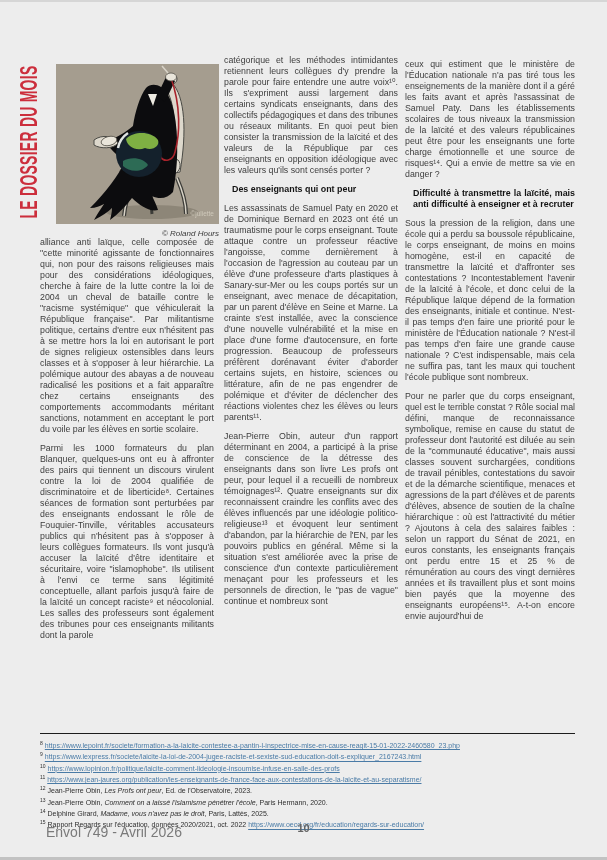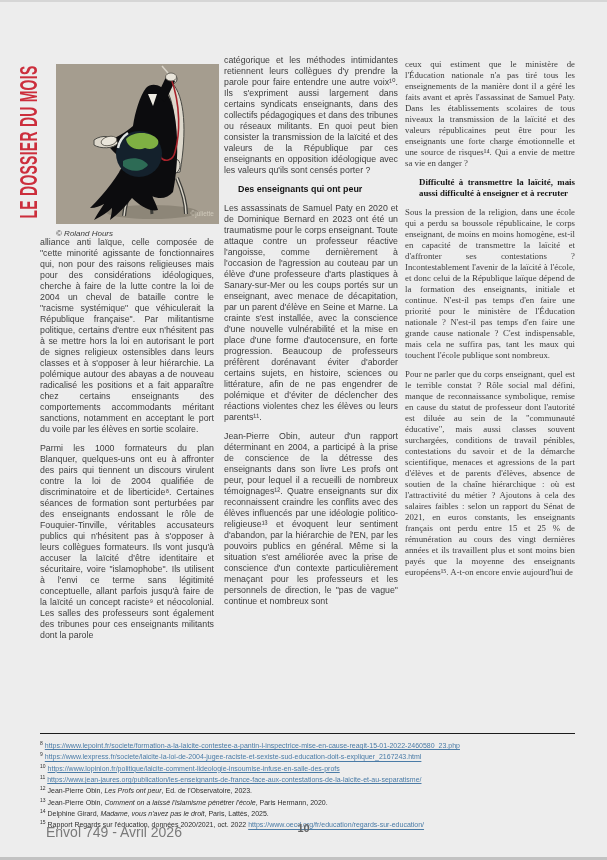--- a/index.html
+++ b/index.html
@@ -17,33 +17,33 @@
   .vt-wrap{position:absolute;left:13px;top:52px;width:32px;height:176px;}
   .vt-text{
     position:absolute;left:50%;top:50%;
     transform:translate(-50%,-50%) rotate(-90deg) scale(0.58,1);
     white-space:nowrap;font-size:24px;font-weight:bold;letter-spacing:0.5px;
     color:#cc2e3c;
   }
   
   .figure-abs{position:absolute;left:56px;top:62px;width:163px;height:160px;}
   .caption-abs{
-    position:absolute;left:56px;top:227px;width:163px;text-align:left;
+    position:absolute;left:56px;top:227px;width:163px;text-align:right;
     font-style:italic;font-size:8px;color:#3b3b3b;
   }
   
   .column{
     position:absolute;overflow:hidden;
     color:#3d3d3d;font-size:8.8px;line-height:11px;text-align:justify;
   }
   .col1{left:40px;top:235px;width:174px;height:478px;}
   .col2{left:224px;top:53px;width:174px;height:674px;}
-  .col3{left:405px;top:57px;width:170px;height:674px;font-family:Liberation Serif, serif;}
+  .col3{left:405px;top:57px;width:170px;height:674px;}
   p.col-para{margin:0 0 8px 0;}
-  h3.col-heading{margin:0 0 8px 14px;font-size:8.9px;line-height:11px;color:#141414;font-weight:bold;}
+  h3.col-heading{margin:0 0 8px 8px;font-size:8.9px;line-height:11px;color:#141414;font-weight:bold;}
   
   .fn-rule{position:absolute;left:40px;top:731px;width:535px;height:1px;background:#1d1d1d;}
   .footnotes{
     position:absolute;left:40px;top:737px;width:545px;
     font-size:7px;line-height:9px;color:#2e2e2e;
   }
   .fn-item{white-space:nowrap;overflow:hidden;}
   sup.fn-num{font-size:5px;vertical-align:super;margin-right:2px;color:#2e2e2e;}
   .fn-link{color:#4a7ba6;text-decoration:underline;cursor:pointer;}
   .fn-italic{font-style:italic;}
@@ -107,21 +107,21 @@
       <p class="col-para">Parmi les 1000 formateurs du plan Blanquer, quelques-uns ont eu à affronter des pairs qui tiennent un discours virulent contre la loi de 2004 qualifiée de discriminatoire et de liberticide⁸. Certaines séances de formation sont perturbées par des enseignants endossant le rôle de Fouquier-Tinville, véritables accusateurs publics qui n'hésitent pas à s'opposer à leurs collègues formateurs. Ils vont jusqu'à accuser la laïcité d'être identitaire et sécuritaire, voire "islamophobe". Ils utilisent à l'envi ce terme sans légitimité conceptuelle, allant parfois jusqu'à faire de la laïcité un concept raciste⁹ et néocolonial. Les salles des professeurs sont également des tribunes pour ces enseignants militants dont la parole</p>
     </div>
   <div class="column col2">
       <p class="col-para">catégorique et les méthodes intimidantes retiennent leurs collègues d'y prendre la parole pour faire entendre une autre voix¹⁰. Ils s'expriment aussi largement dans certains syndicats enseignants, dans des collectifs pédagogiques et dans des tribunes ou réseaux militants. En quoi peut bien consister la transmission de la laïcité et des valeurs de la République par ces enseignants en opposition idéologique avec les valeurs qu'ils sont censés porter ?</p>
       <h3 class="col-heading">Des enseignants qui ont peur</h3>
       <p class="col-para">Les assassinats de Samuel Paty en 2020 et de Dominique Bernard en 2023 ont été un traumatisme pour le corps enseignant. Toute attaque contre un professeur réactive l'angoisse, comme dernièrement à l'occasion de l'agression au couteau par un élève d'une professeure d'arts plastiques à Sanary-sur-Mer ou les coups portés sur un enseignant, avec menace de décapitation, par un parent d'élève en Seine et Marne. La crainte s'est installée, avec la conscience d'une nouvelle vulnérabilité et la mise en place d'une forme d'autocensure, en forte progression. Beaucoup de professeurs préfèrent dorénavant éviter d'aborder certains sujets, en histoire, sciences ou littérature, afin de ne pas engendrer de polémique et d'éviter de déclencher des réactions violentes chez les élèves ou leurs parents¹¹.</p>
       <p class="col-para">Jean-Pierre Obin, auteur d'un rapport déterminant en 2004, a participé à la prise de conscience de la détresse des enseignants dans son livre Les profs ont peur, pour lequel il a recueilli de nombreux témoignages¹². Quatre enseignants sur dix reconnaissent craindre les conflits avec des élèves influencés par une idéologie politico-religieuse¹³ et évoquent leur sentiment d'abandon, par la hiérarchie de l'EN, par les pouvoirs publics en général. Même si la situation s'est améliorée avec la prise de conscience d'un contexte particulièrement menaçant pour les professeurs et les personnels de direction, le "pas de vague" continue et nombreux sont</p>
     </div>
   <div class="column col3">
       <p class="col-para">ceux qui estiment que le ministère de l'Éducation nationale n'a pas tiré tous les enseignements de la manière dont il a géré les faits avant et après l'assassinat de Samuel Paty. Dans les établissements scolaires de tous niveaux la transmission de la laïcité et des valeurs républicaines peut être pour les enseignants une forte charge émotionnelle et une source de risques¹⁴. Qui a envie de mettre sa vie en danger ?</p>
-      <h3 class="col-heading">Difficulté à transmettre la laïcité, mais aussi difficulté à enseigner et à recruter</h3>
+      <h3 class="col-heading">Difficulté à transmettre la laïcité, mais anti difficulté à enseigner et à recruter</h3>
       <p class="col-para">Sous la pression de la religion, dans une école qui a perdu sa boussole républicaine, le corps enseignant, de moins en moins homogène, est-il en capacité de transmettre la laïcité et d'affronter ses contestations ? Incontestablement l'avenir de la laïcité à l'école, et donc celui de la République laïque dépend de la formation des enseignants, initiale et continue. N'est-il pas temps d'en faire une priorité pour le ministère de l'Éducation nationale ? N'est-il pas temps d'en faire une grande cause nationale ? C'est indispensable, mais cela ne suffira pas, tant les maux qui touchent l'école publique sont nombreux.</p>
       <p class="col-para">Pour ne parler que du corps enseignant, quel est le terrible constat ? Rôle social mal défini, manque de reconnaissance symbolique, remise en cause du statut de professeur dont l'autorité est diluée au sein de la "communauté éducative", mais aussi classes souvent surchargées, conditions de travail pénibles, contestations du savoir et de la démarche scientifique, menaces et agressions de la part d'élèves et de parents d'élèves, absence de soutien de la chaîne hiérarchique : où est l'attractivité du métier ? Ajoutons à cela des salaires faibles : selon un rapport du Sénat de 2021, en euros constants, les enseignants français ont perdu entre 15 et 25 % de rémunération au cours des vingt dernières années et ils travaillent plus et sont moins bien payés que la moyenne des enseignants européens¹⁵. A-t-on encore envie aujourd'hui de</p>
     </div>
 
   <div class="fn-rule"></div>
   <div class="footnotes">
       <div class="fn-item"><sup class="fn-num">8</sup><a class="fn-link" href="#">https://www.lepoint.fr/societe/formation-a-la-laicite-contestee-a-pantin-l-inspectrice-mise-en-cause-reagit-15-01-2022-2460580_23.php</a></div>
       <div class="fn-item"><sup class="fn-num">9</sup><a class="fn-link" href="#">https://www.lexpress.fr/societe/laicite-la-loi-de-2004-jugee-raciste-et-sexiste-sud-education-doit-s-expliquer_2167243.html</a></div>
       <div class="fn-item"><sup class="fn-num">10</sup><a class="fn-link" href="#">https://www.lopinion.fr/politique/laicite-comment-lideologie-insoumise-infuse-en-salle-des-profs</a></div>
       <div class="fn-item"><sup class="fn-num">11</sup><a class="fn-link" href="#">https://www.jean-jaures.org/publication/les-enseignants-de-france-face-aux-contestations-de-la-laicite-et-au-separatisme/</a></div>

